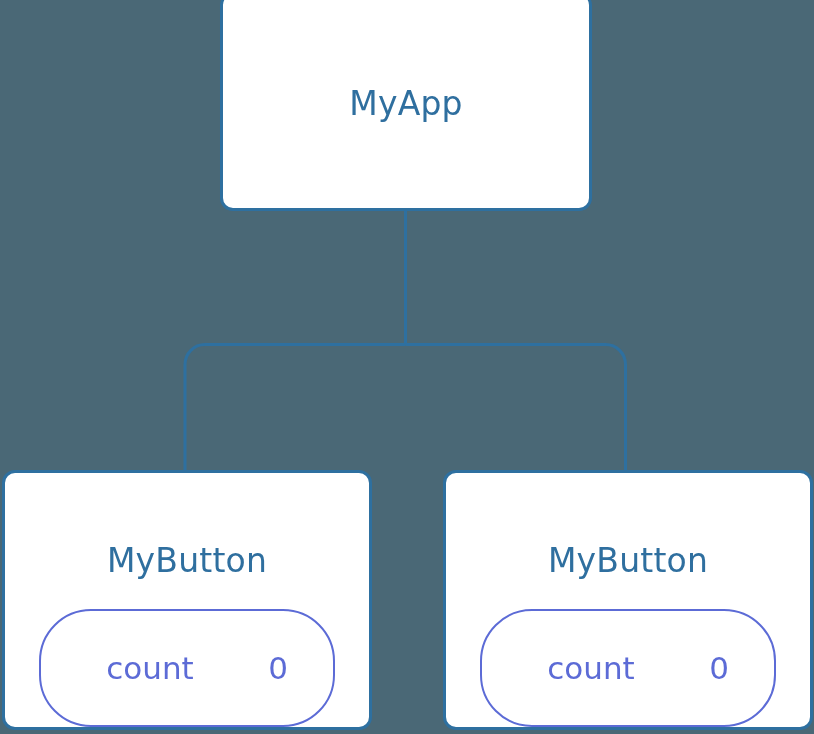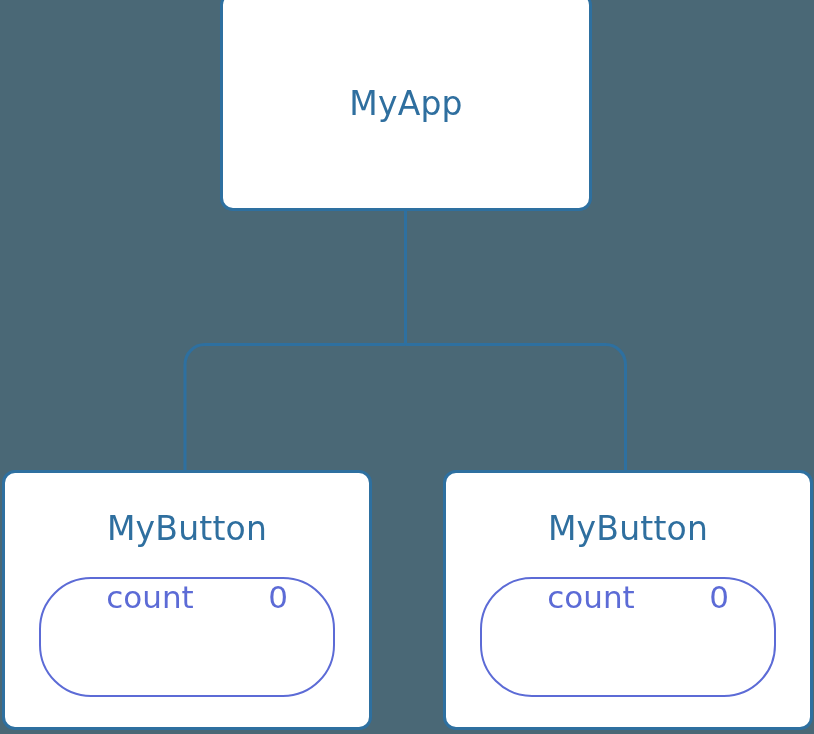--- a/index.html
+++ b/index.html
@@ -74,32 +74,32 @@
     height: 260px;
   }
   #node-btn-right {
     left: 443px;
     top: 470px;
     width: 370px;
     height: 260px;
   }
   #node-btn-left .node-title,
   #node-btn-right .node-title {
-    margin-top: 36px;
+    margin-top: 68px;
   }
 
   
   .state-pill {
     margin-top: 29px;
     box-sizing: border-box;
     height: 120px;
     border: 2px solid #5c6bd6;
     border-radius: 52px;
     display: flex;
-    align-items: flex-start;
+    align-items: center;
     background: transparent;
   }
   .state-key {
     display: flex;
     align-items: center;
     justify-content: center;
     padding: 0 26px 0 48px;
     min-width: 122px;
     color: #5c6bd6;
     font-size: 31px;

